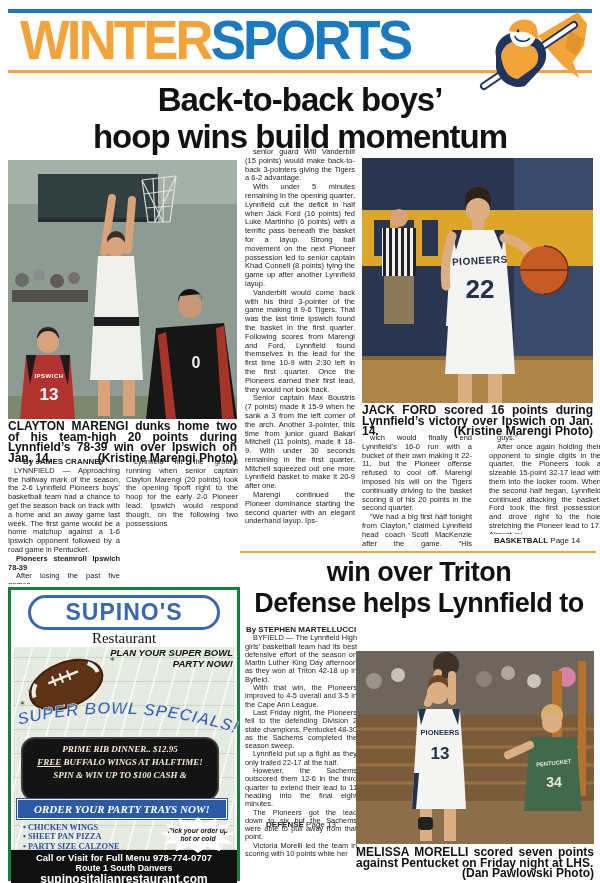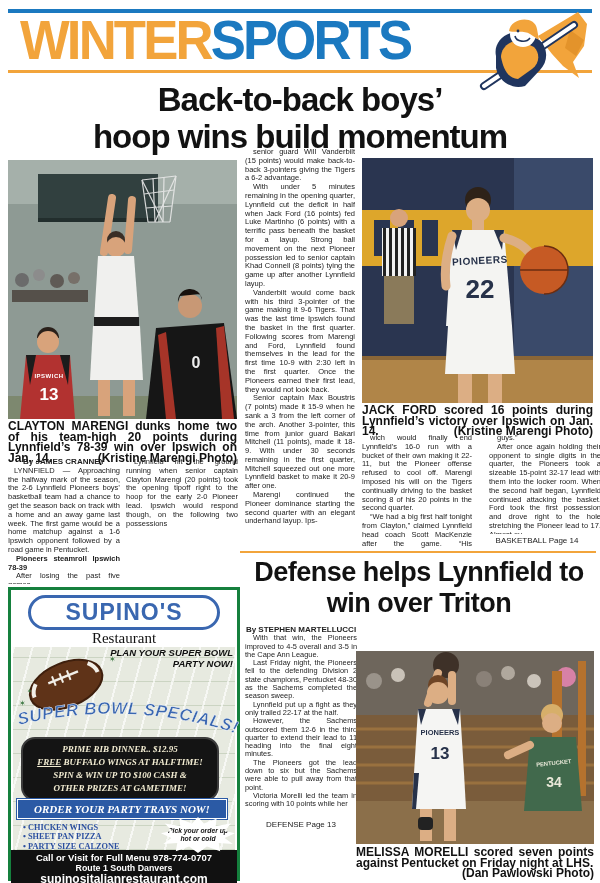--- a/index.html
+++ b/index.html
@@ -23,21 +23,21 @@
   .headline1 { font-weight:bold; font-size:33px; line-height:37px; text-align:center; color:#121212; letter-spacing:-1px; }
   .headline2 { font-weight:bold; font-size:27px; line-height:31px; text-align:center; color:#121212; letter-spacing:-0.5px; }
 
   
   .col { font-size:7.5px; line-height:8.8px; text-align:justify; color:#222; overflow:hidden; }
   .col p { margin:0; text-indent:8px; }
   .col p.first { text-indent:6px; }
   .byline { font-weight:bold; text-align:center; font-size:8px; text-indent:0 !important; margin-bottom:1px; }
   .subhead { font-weight:bold; }
   .continuation { font-size:8px; text-align:center; }
-  .continuation b { font-weight:normal; }
+  .continuation b { font-weight:bold; }
 
   
   .caption { font-size:12px; line-height:10.6px; font-weight:bold; color:#111; text-align:justify; }
   .caption .credit { float:right;padding-left:40px; }
   .photo { background:#b9beb9; overflow:hidden; }
   .photo svg { display:block; }
 
   
   .ad {
     border:3px solid #15803d; background:#fff; box-sizing:border-box;
@@ -233,26 +233,27 @@
     <p>guys.”</p>
     <p>After once again holding their opponent to single digits in the quarter, the Pioneers took a sizeable 15-point 32-17 lead with them into the locker room. When the second half began, Lynnfield continued attacking the basket. Ford took the first possession and drove right to the hole stretching the Pioneer lead to 17. Almost ev-</p>
   </div>
   <div class="abs continuation" style="left:481px; top:536px; width:112px;">
     <b>BASKETBALL</b><span> Page 14</span>
   </div>
 
   <div class="abs rule-orange" style="left:240px; top:551px; width:356px; height:2px;"></div>
 
   <div class="abs headline2" style="left:238px; top:557px; width:362px;">
+    <div>win over Triton</div>
     <div>Defense helps Lynnfield to</div>
-    <div>win over Triton</div>
   </div>
 
   <div class="abs col" style="left:245px; top:626px; width:112px; height:232px; font-size:7.4px; line-height:8.3px;">
     <p class="byline">By STEPHEN MARTELLUCCI</p>
+    <p>BYFIELD — The Lynnfield High girls’ basketball team had its best defensive effort of the season on Martin Luther King Day afternoon as they won at Triton 42-18 up in Byfield.</p>
     <p>With that win, the Pioneers improved to 4-5 overall and 3-5 in the Cape Ann League.</p>
     <p>Last Friday night, the Pioneers fell to the defending Division 2 state champions, Pentucket 48-30 as the Sachems completed the season sweep.</p>
     <p>Lynnfield put up a fight as they only trailed 22-17 at the half.</p>
     <p>However, the Sachems outscored them 12-6 in the third quarter to extend their lead to 11 heading into the final eight minutes.</p>
     <p>The Pioneers got the lead down to six but the Sachems were able to pull away from that point.</p>
     <p>Victoria Morelli led the team in scoring with 10 points while her</p>
   </div>
   <div class="abs continuation" style="left:245px; top:820px; width:112px;">
     <b>DEFENSE</b><span> Page 13</span>
   </div>
@@ -334,21 +335,20 @@
           <path id="specialsArc" d="M6,30 Q113,4 222,38" fill="none"></path>
           <text font-size="17" font-weight="bold" font-style="italic" fill="#3A67B0" stroke="#FFFFFF" stroke-width="0.4" letter-spacing="0.5">
             <textPath xlink:href="#specialsArc" href="#specialsArc">SUPER BOWL SPECIALS!</textPath>
           </text>
         </svg>
       </div>
       <div class="ad-black-box">
         <div>PRIME RIB DINNER.. $12.95</div>
         <div><span class="u">FREE</span><span> BUFFALO WINGS AT HALFTIME!</span></div>
         <div>SPIN &amp; WIN UP TO $100 CASH &amp;</div>
-        <div>OTHER PRIZES AT GAMETIME!</div>
       </div>
       <div class="ad-order-bar">ORDER YOUR PARTY TRAYS NOW!</div>
       <div class="ad-bullets">
         <div>CHICKEN WINGS</div>
         <div>SHEET PAN PIZZA</div>
         <div>PARTY SIZE CALZONE</div>
       </div>
       <div class="ad-burst">Pick your order up hot or cold</div>
     </div>
     <div class="ad-footer">

